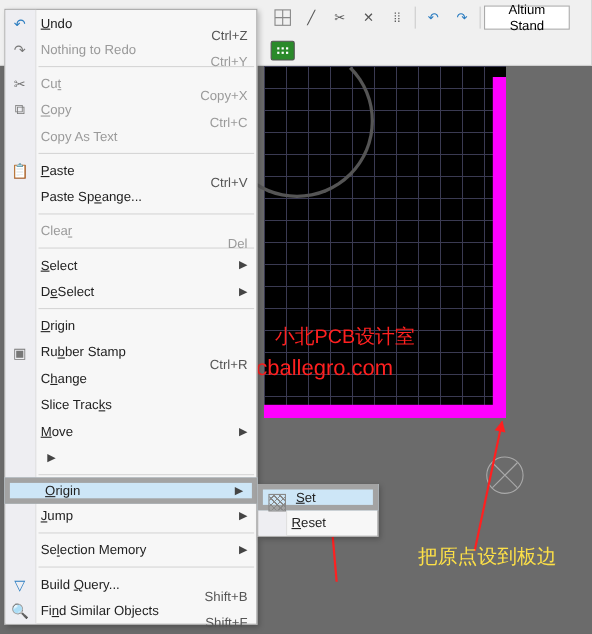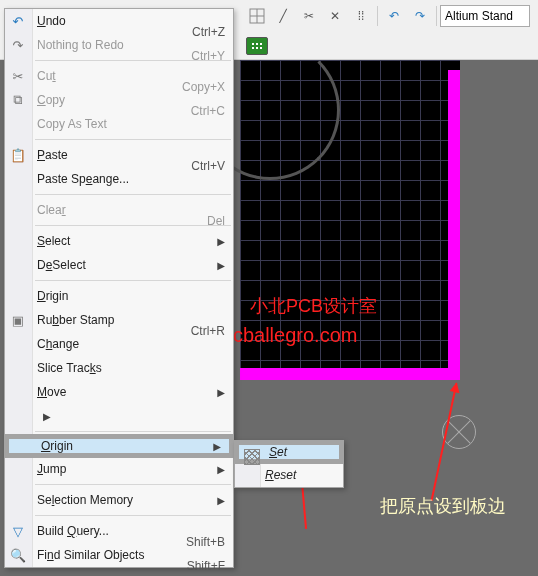--- a/index.html
+++ b/index.html
@@ -29,42 +29,42 @@
   .pcb-outline-b { position: absolute; left: 0; right: 0; bottom: 0; height: 12px; background: #ff00ff; }
   .pcb-arc { position: absolute; top: -20px; left: -40px; width: 140px; height: 140px; border: 3px solid #555; border-radius: 50%; border-color: transparent #555 #555 transparent; }
   .origin-marker { position: absolute; top: 355px; left: 442px; width: 34px; height: 34px; border: 1px solid #aaa; border-radius: 50%; }
   .origin-marker::before, .origin-marker::after { content:""; position:absolute; background:#aaa; }
   .origin-marker::before { left: 0; right: 0; top: 50%; height: 1px; transform: translateY(-50%) rotate(45deg); }
   .origin-marker::after { left: 0; right: 0; top: 50%; height: 1px; transform: translateY(-50%) rotate(-45deg); }
   
   
   .watermark1 { position: absolute; top: 294px; left: 250px; color: #ff2020; font-size: 18px; font-weight: 500; }
   .watermark2 { position: absolute; top: 324px; left: 174px; color: #ff2020; font-size: 20px; font-weight: 500; }
-  .annot-text { position: absolute; top: 494px; left: 380px; color: #fef9c3; font-size: 18px; font-weight: 500; line-height: 1.4; }
+  .annot-text { position: absolute; top: 494px; left: 380px; color: #fde047; font-size: 18px; font-weight: 500; line-height: 1.4; }
   .arrow1 { position: absolute; top: 382px; left: 443px; width: 2px; height: 120px; background: #ff2020; transform: rotate(12deg); }
   .arrow1::before { content:""; position:absolute; top:-6px; left:-4px; border: 5px solid transparent; border-bottom: 10px solid #ff2020; }
   .arrow2 { position: absolute; top: 459px; left: 302px; width: 2px; height: 70px; background: #ff2020; transform: rotate(-5deg); }
   .arrow2::before { content:""; position:absolute; top:-6px; left:-4px; border: 5px solid transparent; border-bottom: 10px solid #ff2020; }
   
   
   .context-menu { position: absolute; top: 8px; left: 4px; width: 230px; background: #f7f7f7; border: 1px solid #a6a6a6; box-shadow: 2px 2px 5px rgba(0,0,0,0.25); }
   .cm-iconcol { position: absolute; left: 0; top: 0; bottom: 0; width: 28px; background: #eeeef2; border-right: 1px solid #e0e0e0; }
   .cm-item { position: relative; height: 24px; display: flex; align-items: center; padding-left: 32px; padding-right: 8px; color: #222; cursor: default; }
   .cm-item.disabled { color: #9a9a9a; }
   .cm-item.hl { background: #cde6f7; border: 5px solid #a3a3a3; margin: -1px; }
   .cm-label { flex: 1; }
   .cm-label .ul { text-decoration: underline; }
   .cm-shortcut { color: #555; margin-top: 21px; }
   .cm-item.disabled .cm-shortcut { color: #9a9a9a; }
   .cm-arrow { color: #444; padding-left: 6px; font-size: 10px; }
   .cm-sep { height: 1px; background: #d6d6d6; margin: 3px 2px 3px 30px; }
   .cm-icon { position: absolute; left: 4px; top: 3px; width: 18px; height: 18px; display: flex; align-items: center; justify-content: center; font-size: 13px; color: #777; }
   
   
-  .submenu { position: absolute; top: 440px; left: 234px; width: 110px; background: #f7f7f7; border: 1px solid #a6a6a6; box-shadow: 2px 2px 5px rgba(0,0,0,0.25); font-style: italic; }
+  .submenu { position: absolute; top: 440px; left: 234px; width: 110px; background: #f7f7f7; border: 1px solid #a6a6a6; box-shadow: 2px 2px 5px rgba(0,0,0,0.25); }
   .submenu .cm-iconcol { width: 26px; }
   .submenu .cm-item { padding-left: 30px; }
   .sub-icon-hatch { width: 16px; height: 16px; background:
     repeating-linear-gradient(45deg, #888 0 1px, transparent 1px 4px),
     repeating-linear-gradient(-45deg, #888 0 1px, transparent 1px 4px);
     border: 1px solid #888; }
 </style>
 </head>
 <body>
 
@@ -78,21 +78,21 @@
         </svg>
       </div>
     <div class="tool-btn">╱</div>
     <div class="tool-btn">✂</div>
     <div class="tool-btn">✕</div>
     <div class="tool-btn">⁞⁞</div>
     <div class="tool-sep"></div>
     <div class="tool-btn" style="color:#2a7cc0">↶</div>
     <div class="tool-btn" style="color:#2a7cc0">↷</div>
     <div class="tool-sep"></div>
-    <div class="tool-combo" style="width:90px;text-align:center;">
+    <div class="tool-combo" style="width:78px;text-align:center;">
         <span>Altium Stand</span>
       </div>
   </div>
   <div class="toolbar-row toolbar-row2">
     <div class="tool-btn">
         <span class="green-tool">
           <span class="dots">
             <span></span>
             <span></span>
             <span></span>

